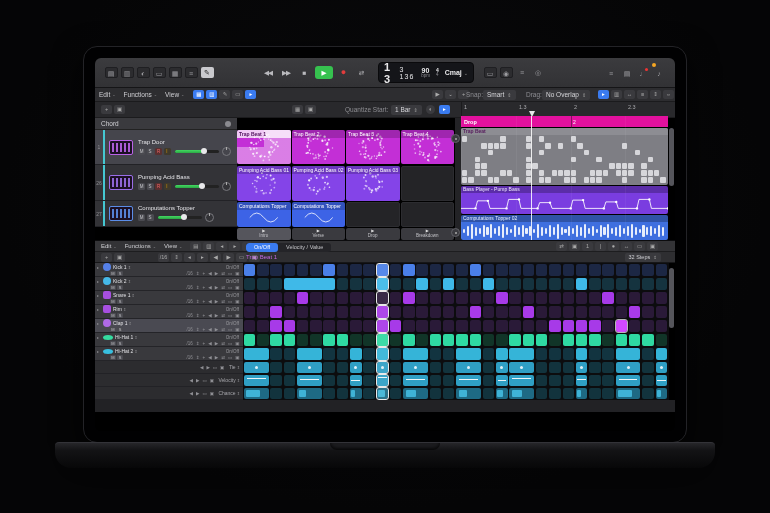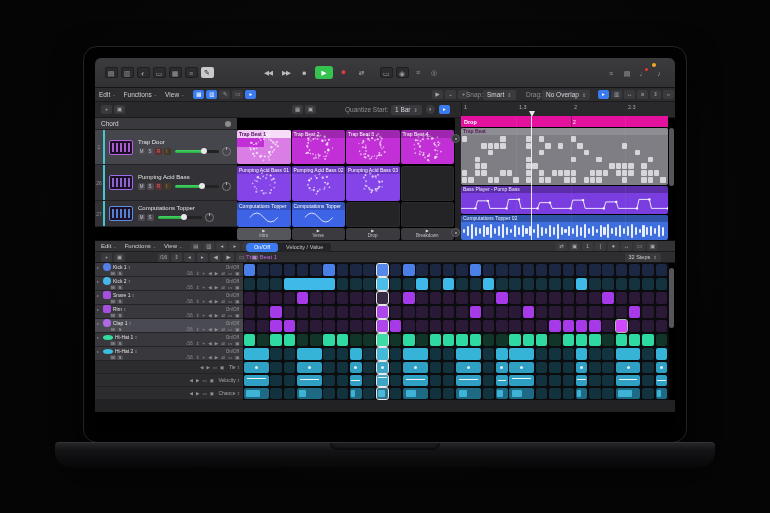--- a/index.html
+++ b/index.html
@@ -139,20 +139,34 @@
             <div class="ic hl">✎</div>
           </div>
         <div class="transport" id="transport">
             <div class="tbtn">◀◀</div>
             <div class="tbtn">▶▶</div>
             <div class="tbtn">■</div>
             <div class="tbtn green">▶</div>
             <div class="tbtn red">●</div>
             <div class="tbtn">⇄</div>
           </div>
+        <div class="lcd">
+          <span class="big">1 3</span>
+          <span class="small">3 136</span>
+          <span class="blk">
+            <div class="v">90</div>
+            <div class="u">bpm</div>
+          </span>
+          <span class="blk">
+            <div class="v" style="font-size:5px">4</div>
+            <div class="u">4</div>
+          </span>
+          <span class="key">Cmaj</span>
+          <span class="chev">⌄</span>
+        </div>
         <div class="cb-right" id="cb_right">
             <div class="ic box">▭</div>
             <div class="ic box">◉</div>
             <div class="ic">≡</div>
             <div class="ic">◎</div>
           </div>
         <div class="cb-far" id="cb_far">
             <div class="ic">≡</div>
             <div class="ic">▤</div>
             <div class="ic dot">♩</div>

